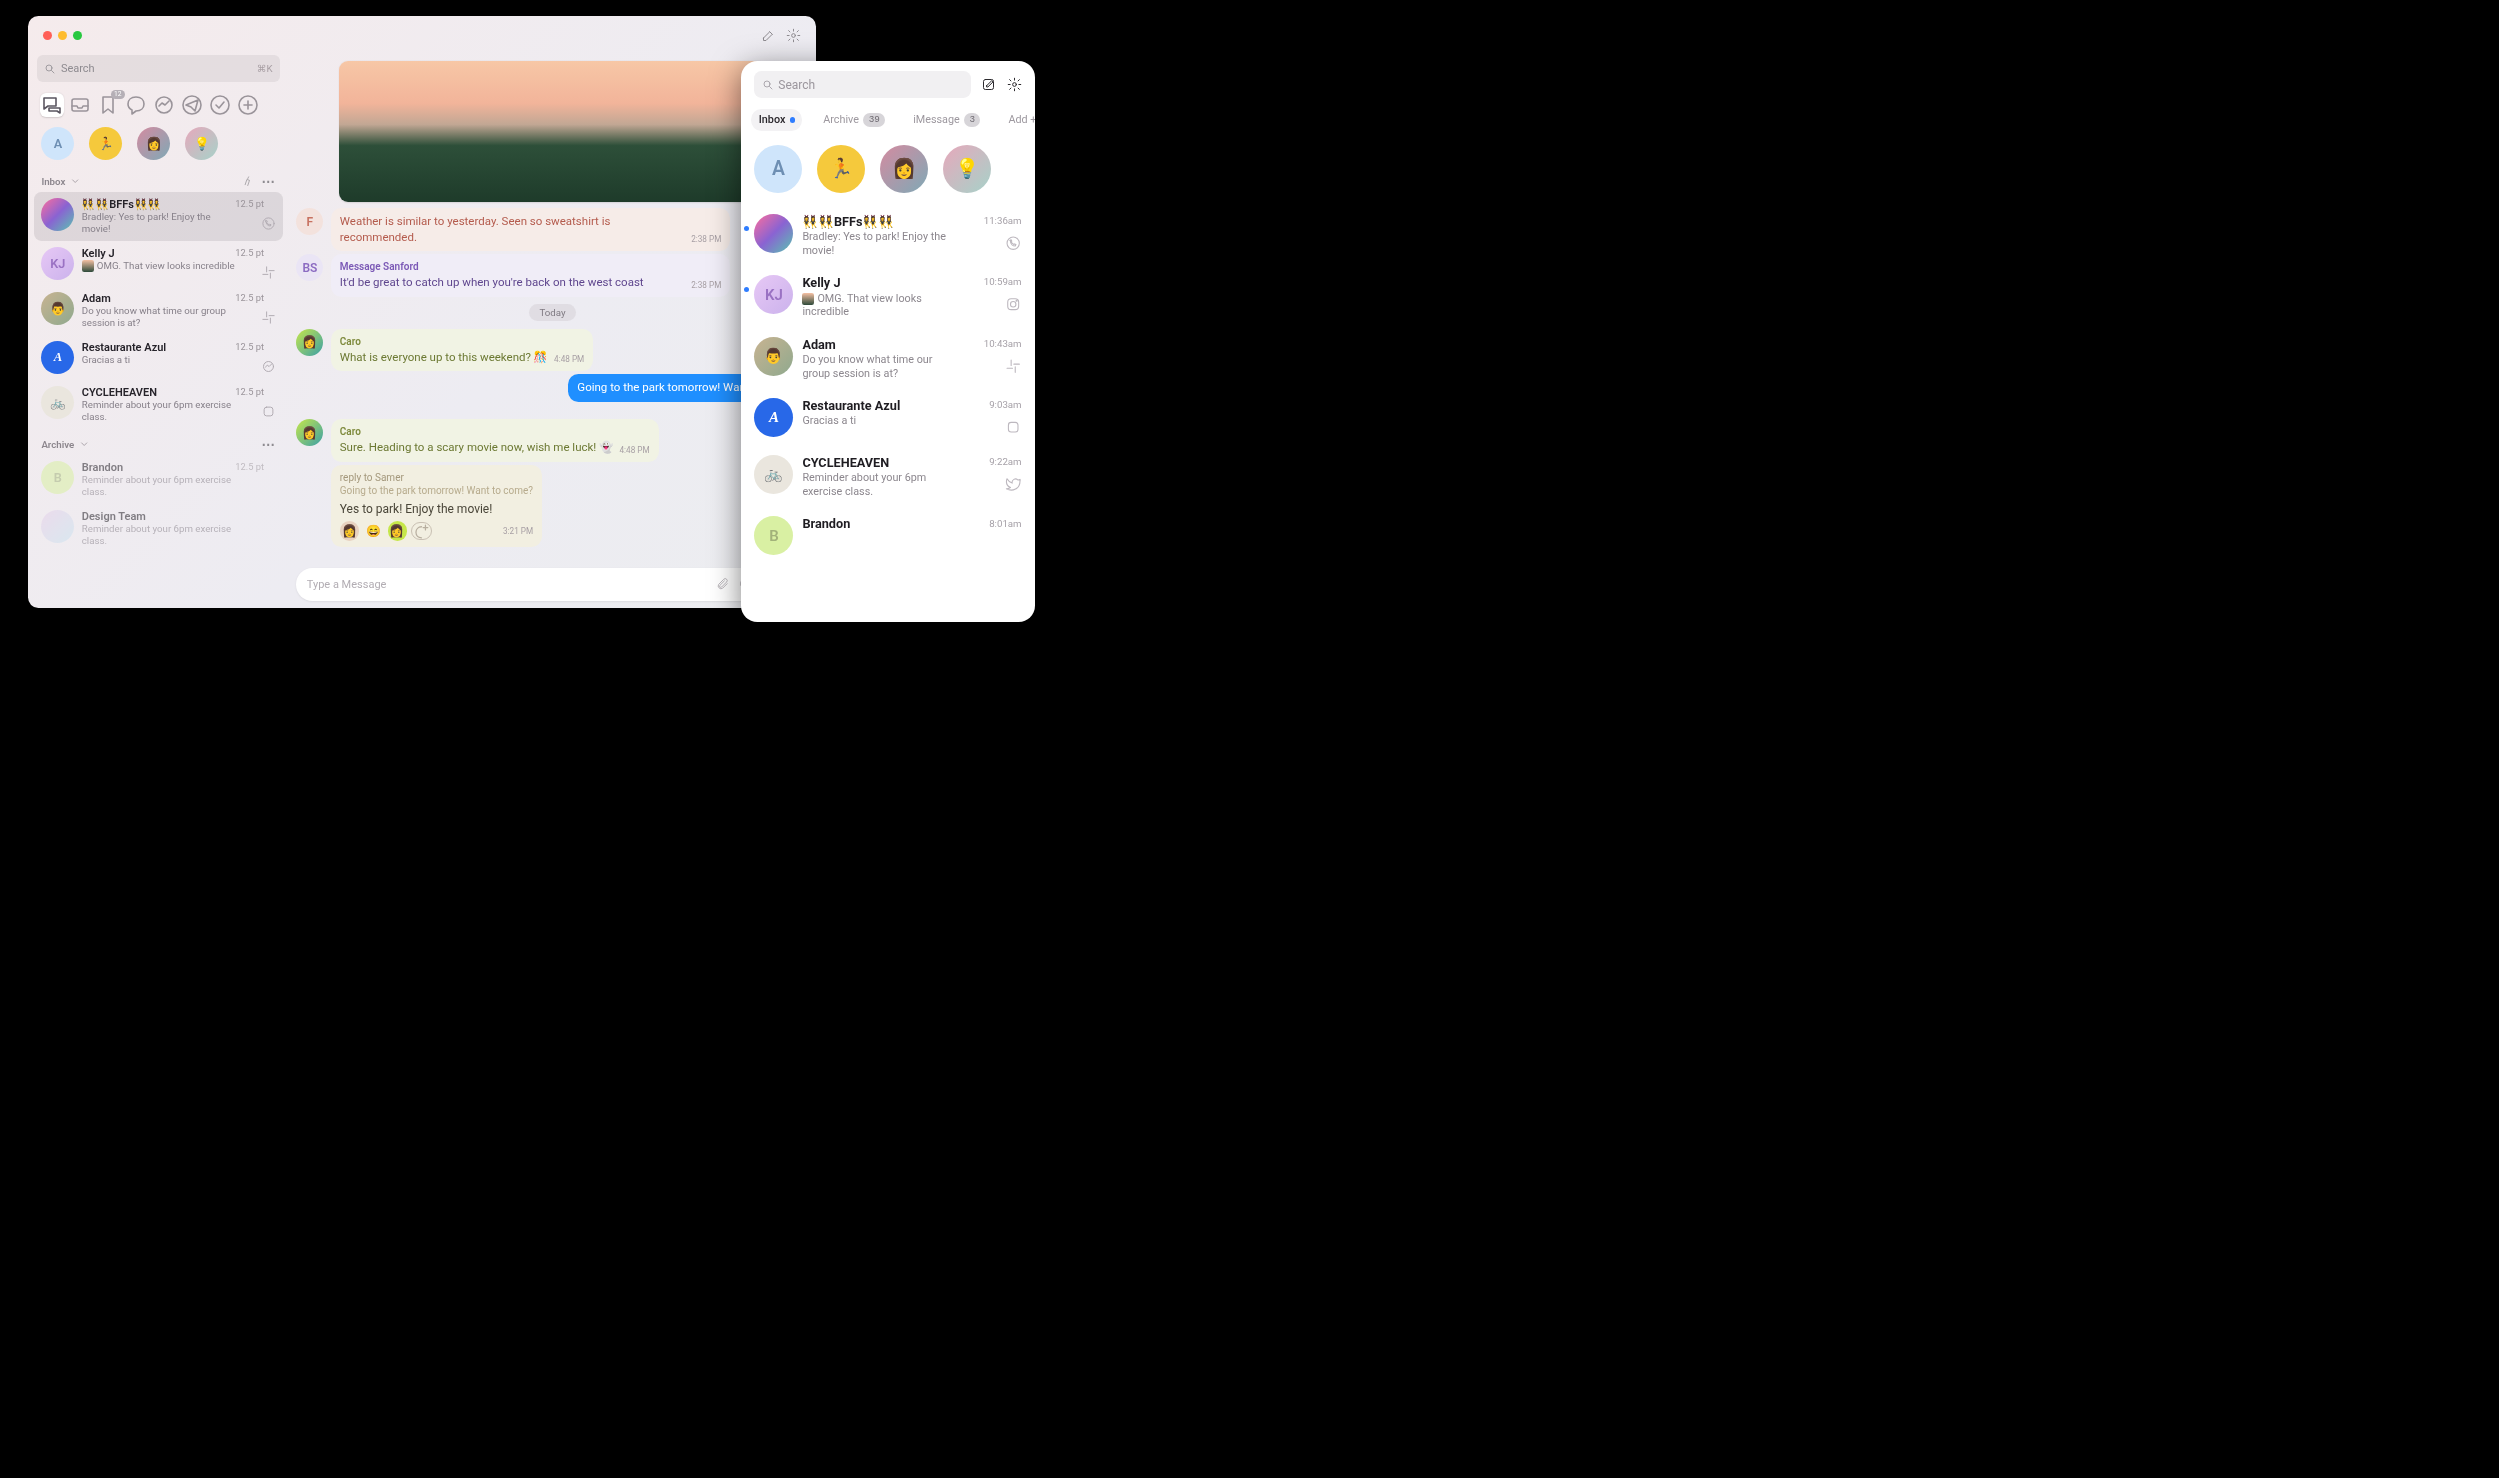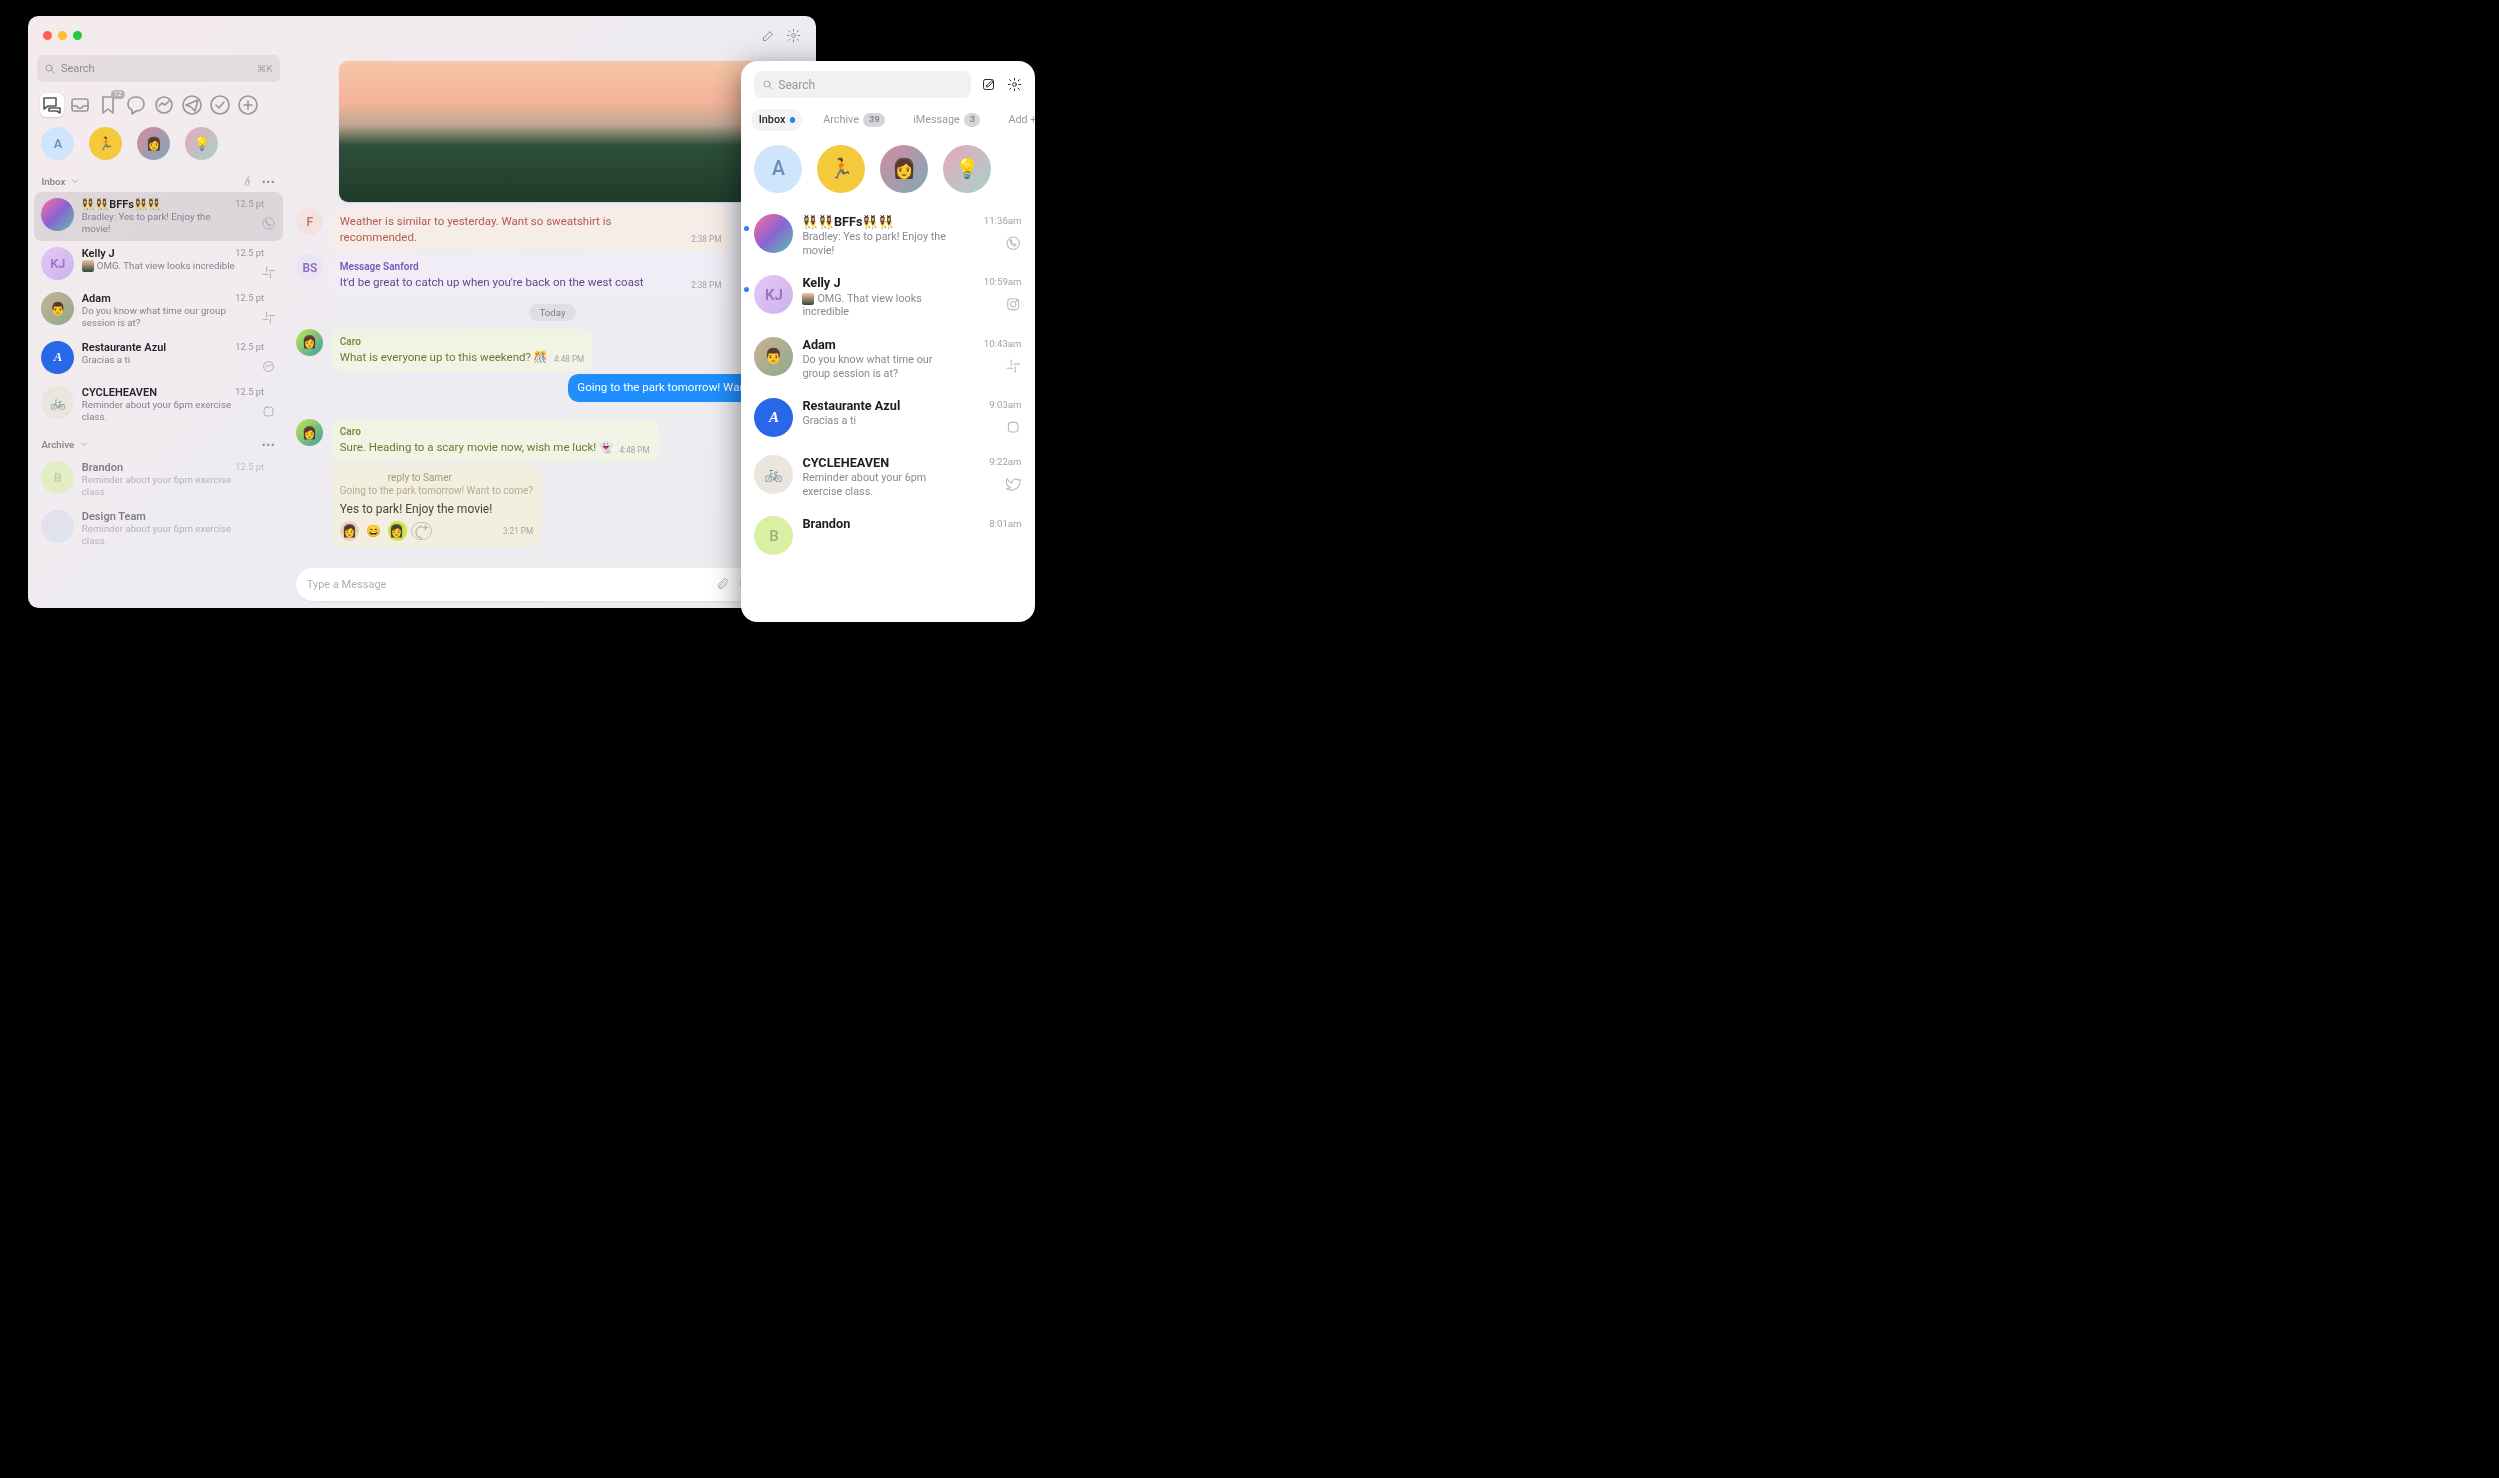--- a/index.html
+++ b/index.html
@@ -74,21 +74,21 @@
 .bubble .sender{ font-size:10px; font-weight:600; margin-bottom:1.5px;}
 .bubble .ts{ font-size:8.2px; color:#a79fa4; white-space:nowrap; margin-left:6px;}
 .row-end{display:flex; align-items:flex-end;}
 .day-pill{ margin:7.4px auto; background:rgba(200,195,200,.35); color:#7f7a82; border-radius:10.4px; padding:3px 10.4px; font-size:9.7px; width:fit-content;}
 .msgF{ background:#f6ece8; } .msgF-text{color:#b45b4d;}
 .msgBS{ background:#f0edf7;} .msgBS .sender{color:#7b59b6;} .msgBS-text{color:#5f468e;}
 .msgC{ background:#f1f3e4;} .msgC .sender{color:#7e8a3c;} .msgC-text{color:#6c7933;}
 .msg-out{ background:#1f8fff; color:#fff; margin-left:auto;}
 .seen{font-size:8.2px; color:#a9a3a9; text-align:right; margin:1.5px 9px 4.5px 0;}
 .reply-quote{font-size:10px; color:#b0a386; border-left:0; margin-bottom:3px;}
-.reply-quote .q1{color:#a4987c;margin-left:48px;} .reply-quote .q2{color:#b7ab8d;}
+.reply-quote .q1{color:#a4987c;} .reply-quote .q2{color:#b7ab8d;}
 .react-row{display:flex; gap:4.5px; margin-top:4.5px; align-items:center;}
 .react-row .r{width:19.4px;height:19.4px;border-radius:50%; display:flex;align-items:center;justify-content:center; font-size:12px;}
 .react-row .add{width:21px;height:18px;border:1.1px solid #c9c0b3;border-radius:10.4px;display:flex;align-items:center;justify-content:center;color:#b7ae9f;}
 
 .composer{ margin:4.5px 7.4px 7.4px 7.4px; background:#fff; border-radius:16.4px; height:33px; display:flex; align-items:center; padding:0 10.4px; box-shadow:0 0.7px 2.2px rgba(0,0,0,.08);}
 .composer .ph{flex:1; color:#b2adb3; font-size:11px;}
 .composer .tool{ color:#b2adb3; margin-left:9px; font-size:9.7px;}
 .composer svg{width:13.4px;height:13.4px;}
 
 
@@ -340,21 +340,21 @@
     </div>
 
     <div class="chat">
 
       <div class="messages">
         <div class="photo-msg"></div>
 
         <div class="msg-row">
           <div class="bubble-av av-f">F</div>
           <div class="bubble msgF row-end">
-            <span class="msgF-text">Weather is similar to yesterday. Want so sweatshirt is recommended.</span>
+            <span class="msgF-text">Weather is similar to yesterday. Seen so sweatshirt is recommended.</span>
             <span class="ts">2:38 PM</span>
           </div>
         </div>
 
         <div class="msg-row">
           <div class="bubble-av av-bs">BS</div>
           <div class="bubble msgBS" style="display:flex;align-items:flex-end;gap:6px;flex:1;">
             <div style="flex:1;">
               <div class="sender">Message Sanford</div>
               <span class="msgBS-text">It'd be great to catch up when you're back on the west coast</span>

